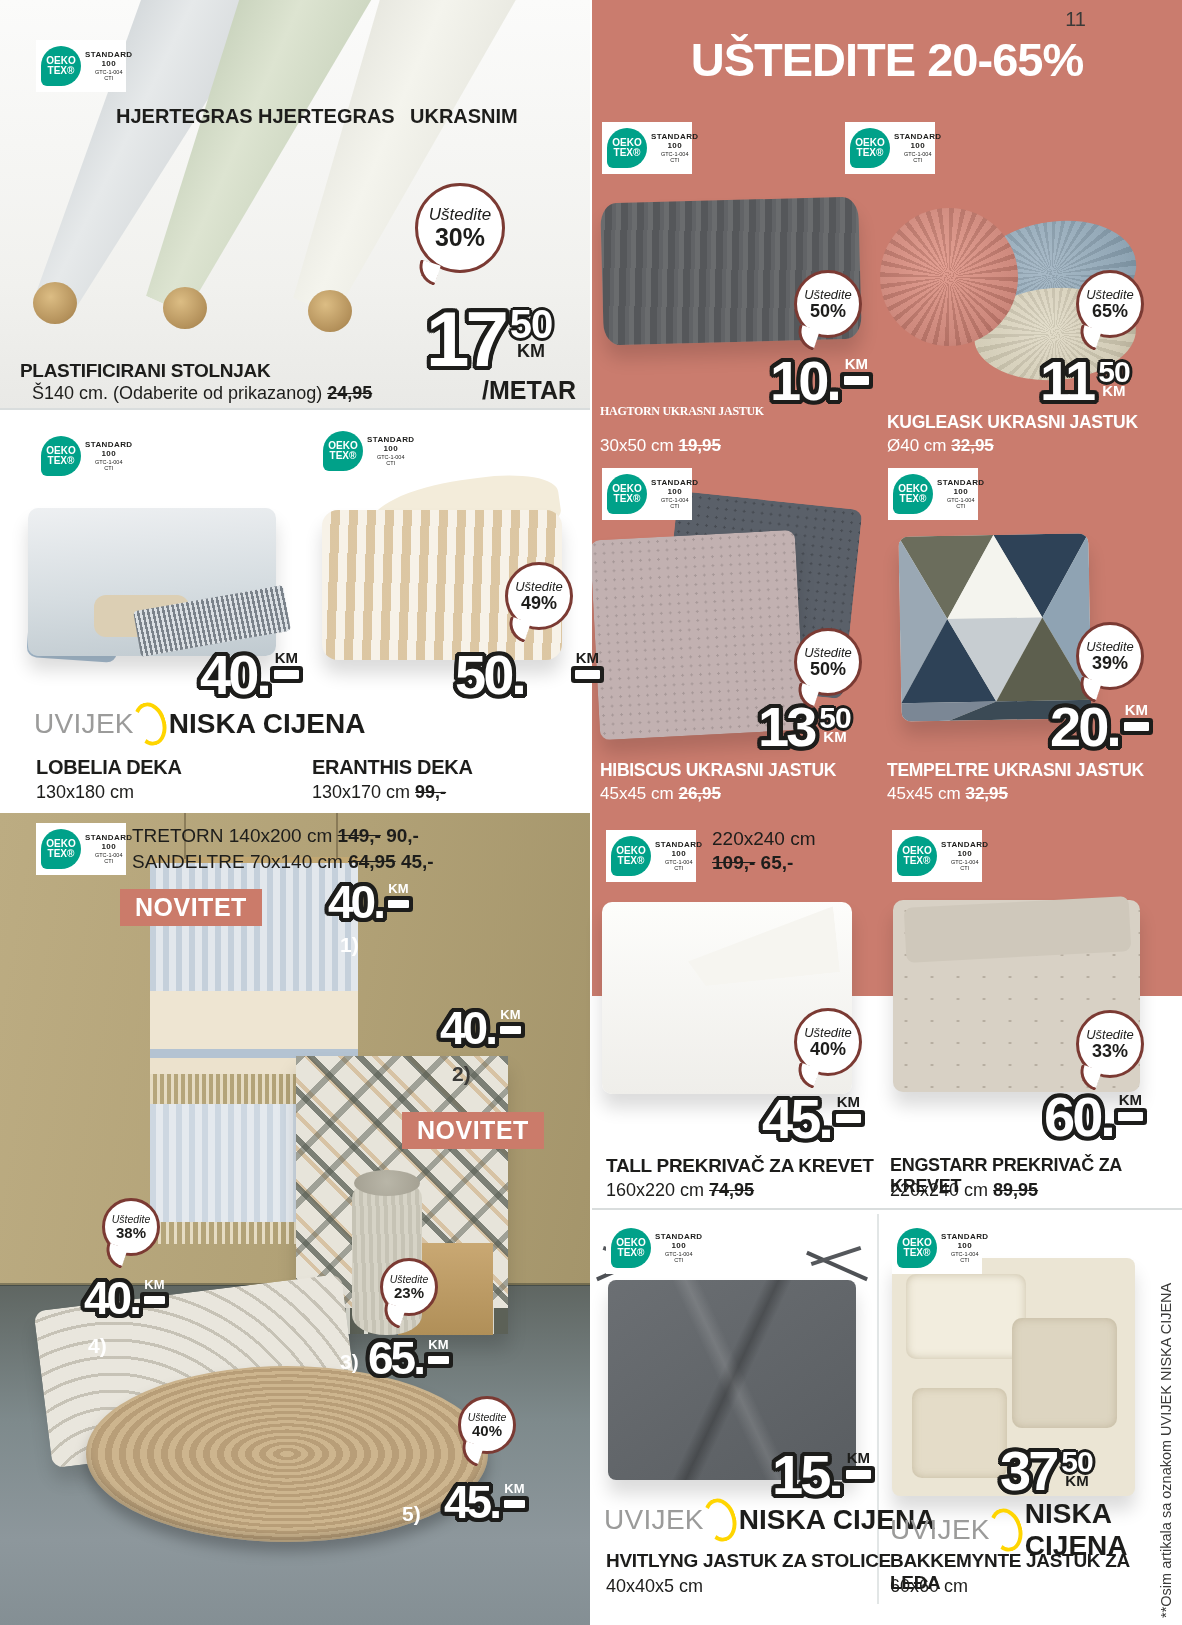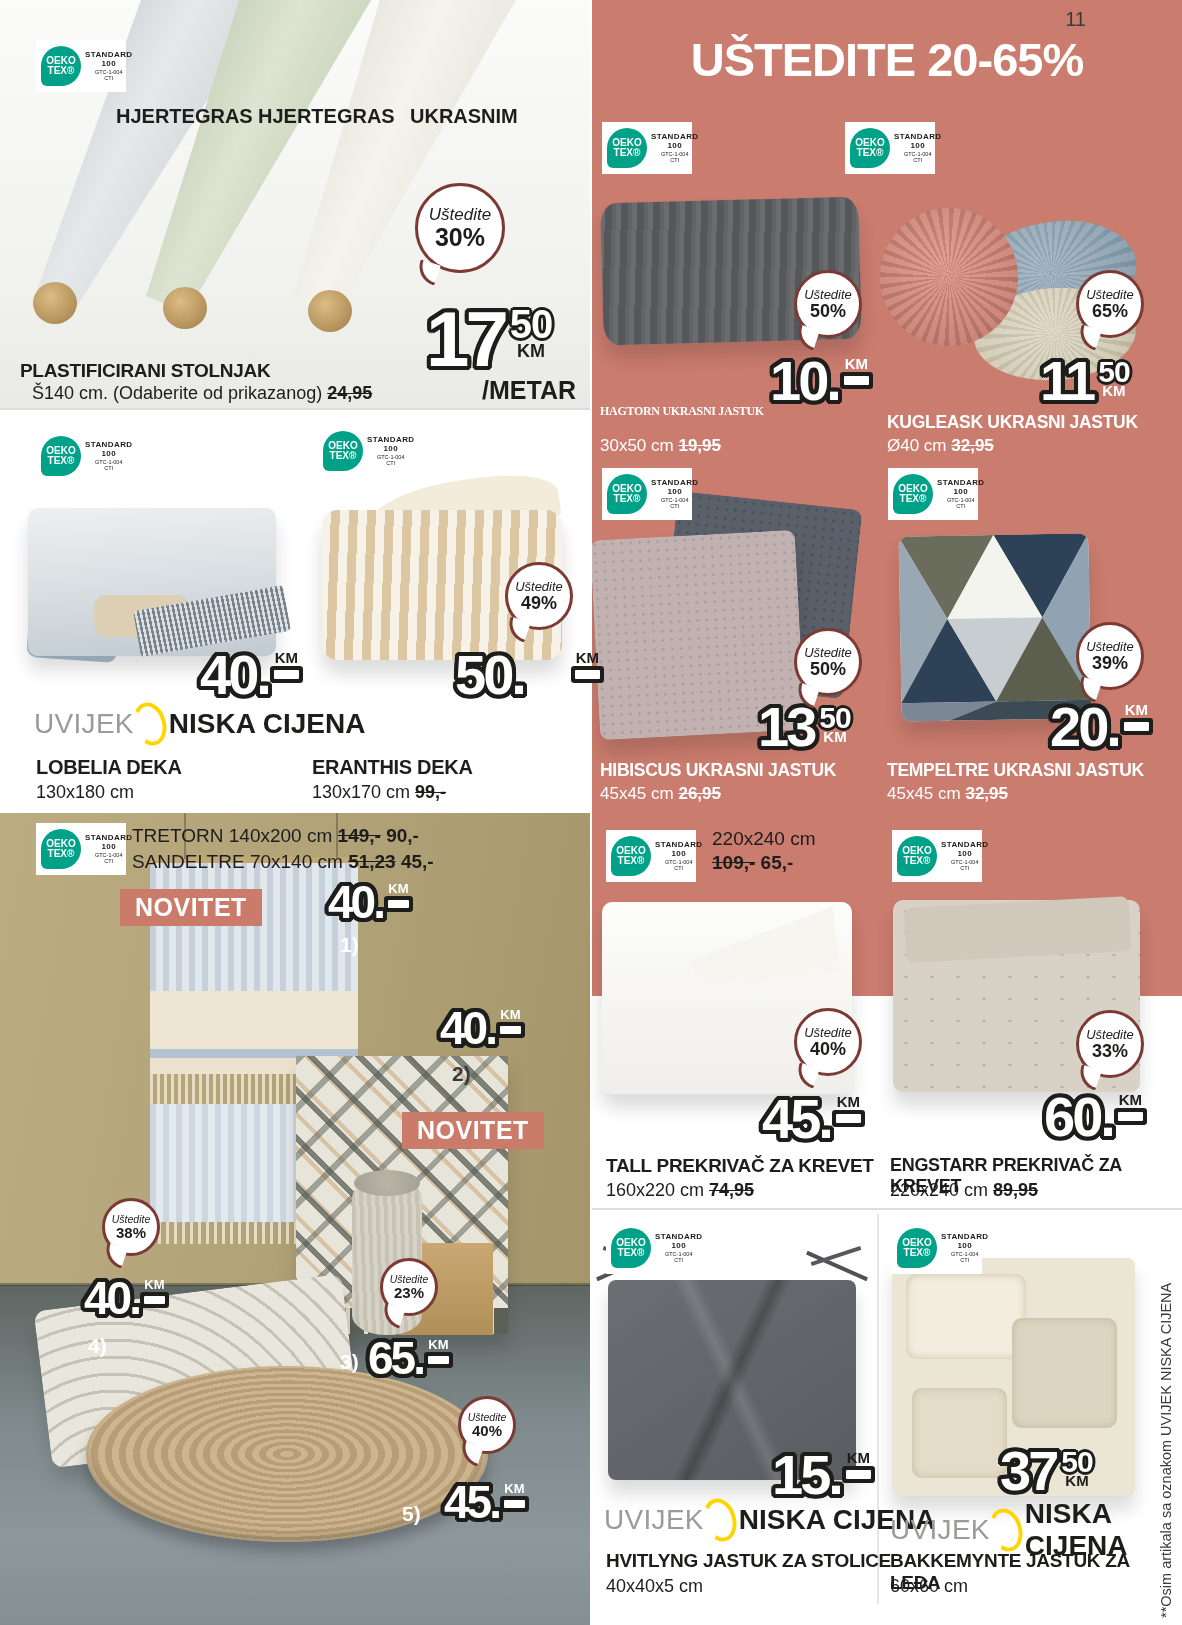--- a/index.html
+++ b/index.html
@@ -299,21 +299,21 @@
           <div class="o-std">STANDARD</div>
           <div class="o-std">100</div>
           <div class="o-code">GTC-1-004</div>
           <div class="o-code">CTI</div>
         </div>
       </div>
     <div class="info-line" style="left:132px;top:12px;">
       <span>TRETORN 140x200 cm </span><span class="strike">149,-</span><span class="bold"> 90,-</span>
     </div>
     <div class="info-line" style="left:132px;top:38px;">
-      <span>SANDELTRE 70x140 cm </span><span class="strike">51,23</span><span class="bold"> 45,-</span>
+      <span>SANDELTRE 70x140 cm </span><span class="strike">64,95</span><span class="bold"> 45,-</span>
     </div>
 
     <div class="novitet" style="left:120px;top:76px;">NOVITET</div>
     <div class="price sm km-light" style="left:328px;top:71px;">
         <span class="p-main">40.</span>
         <span class="p-tail">
           <span class="p-km">KM</span>
           <span class="p-bar"></span>
         </span>
       </div>

